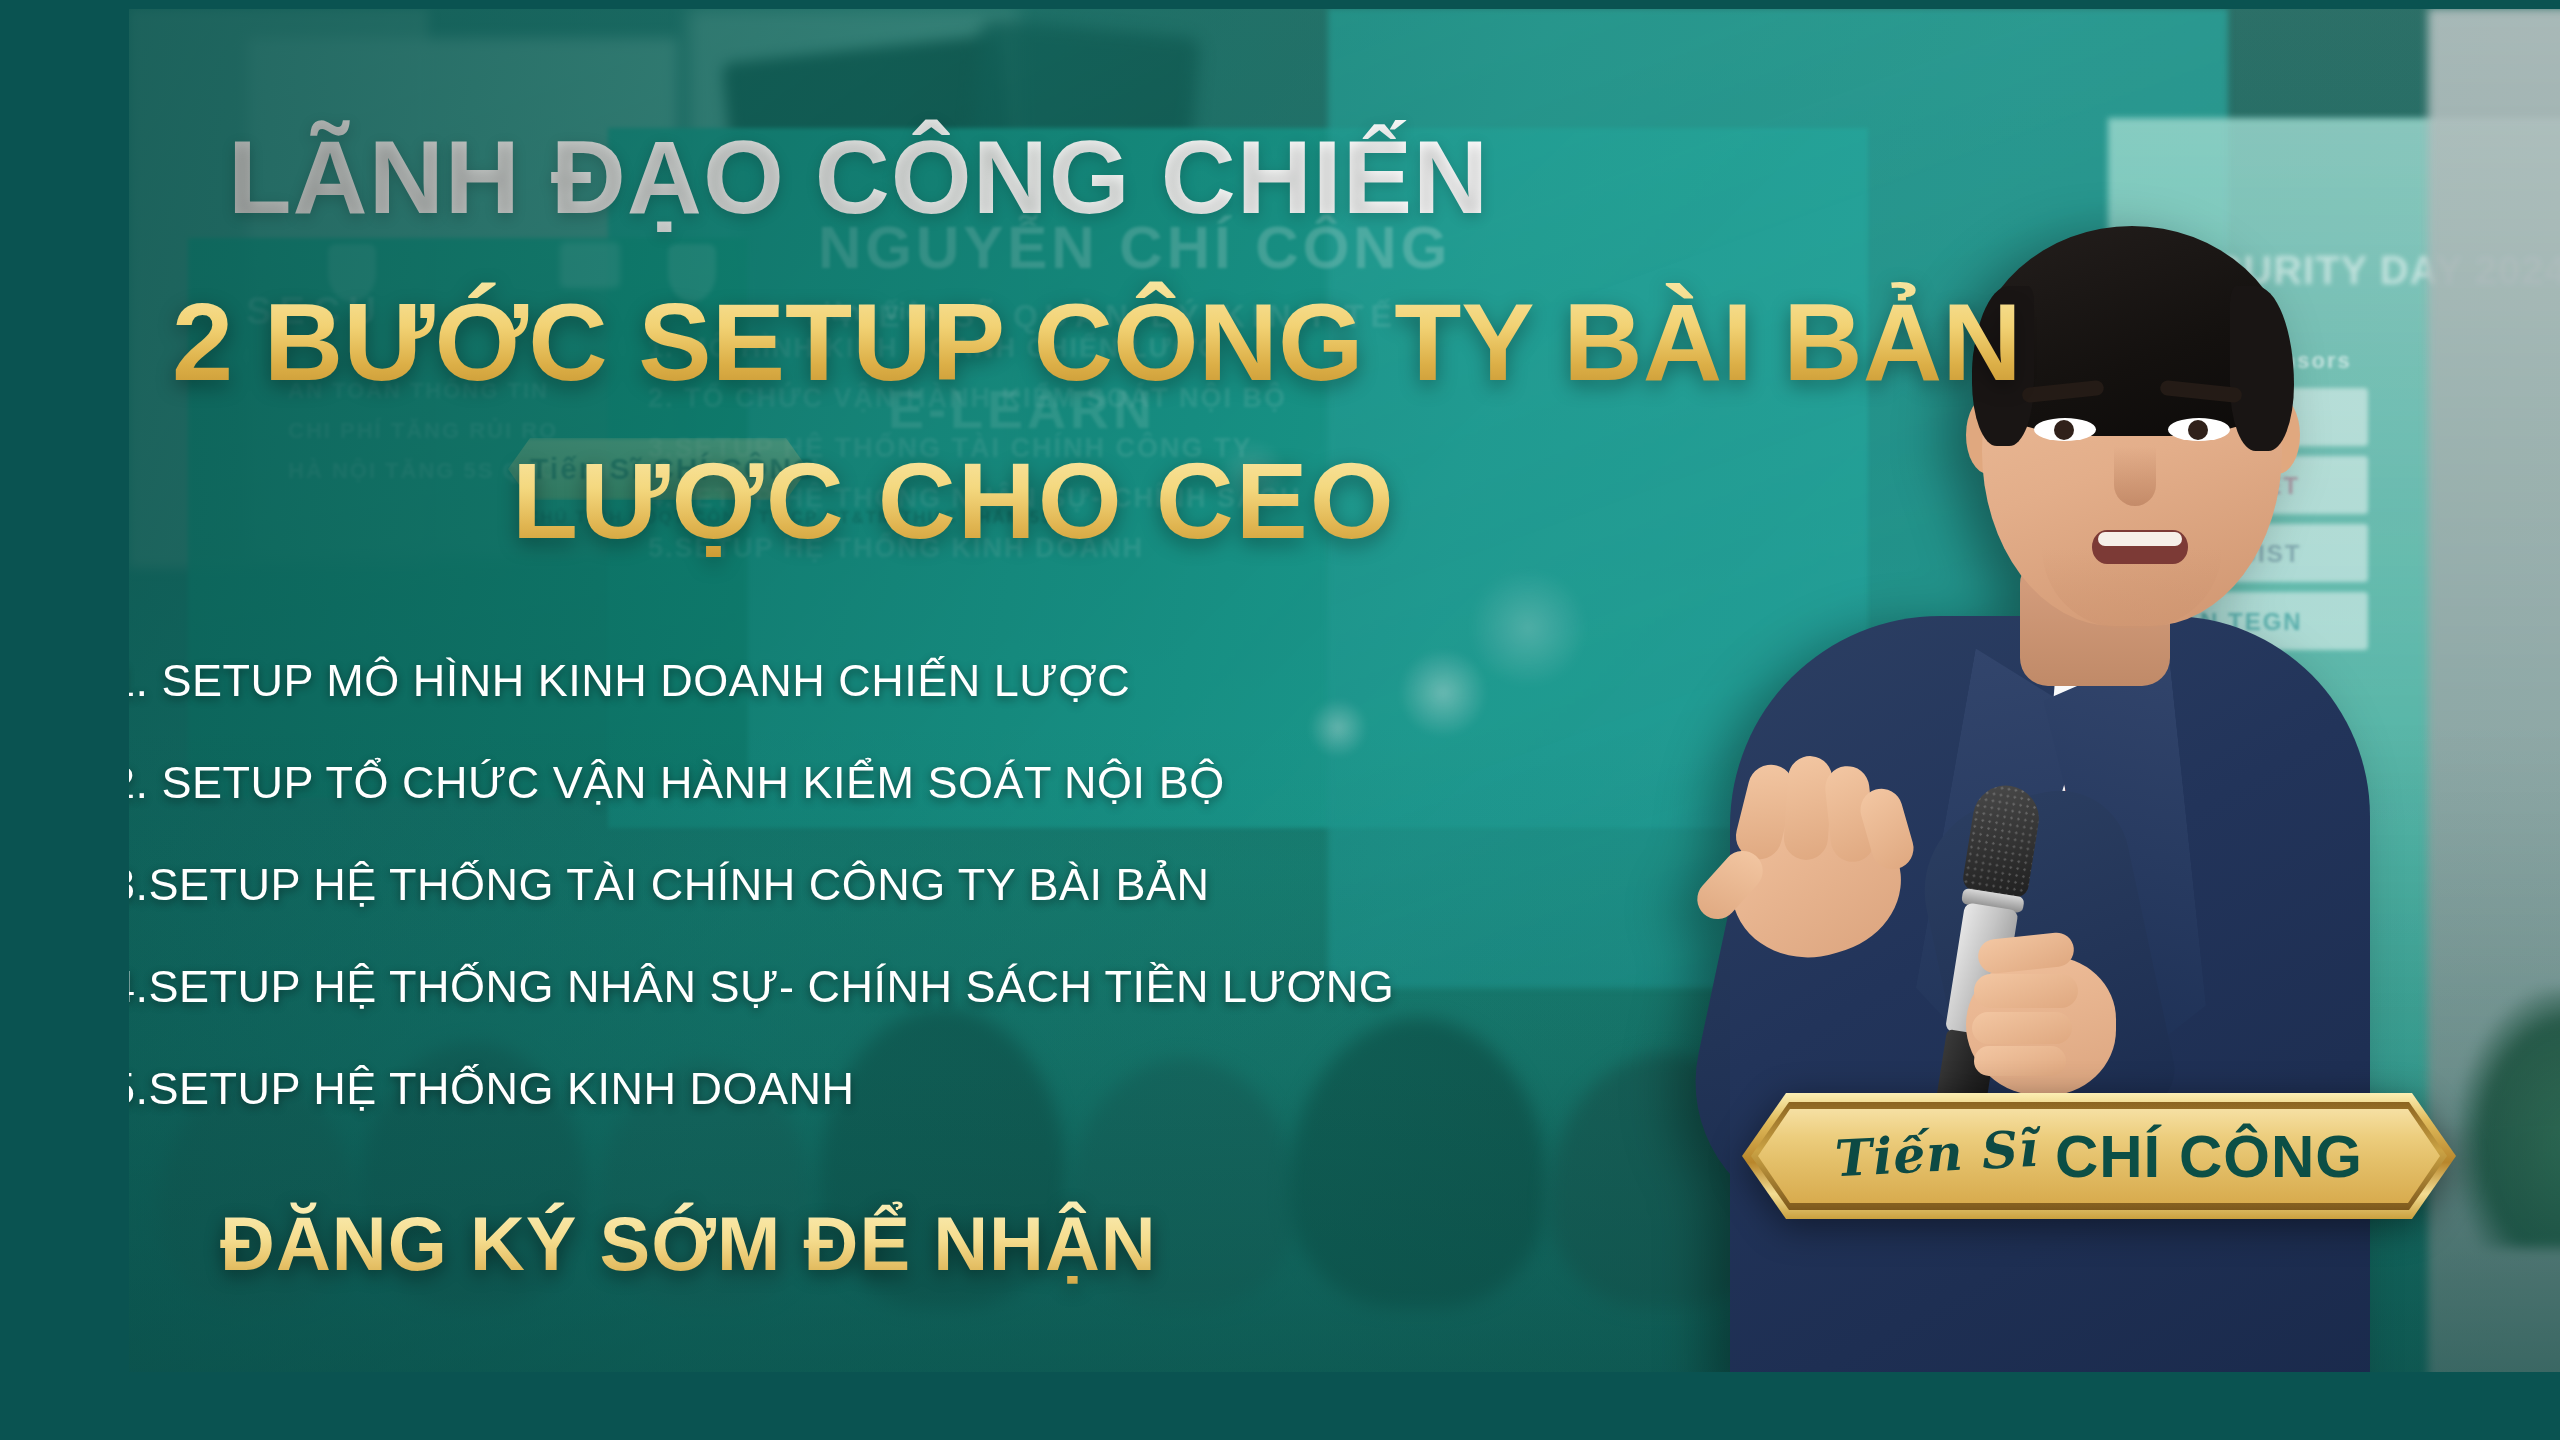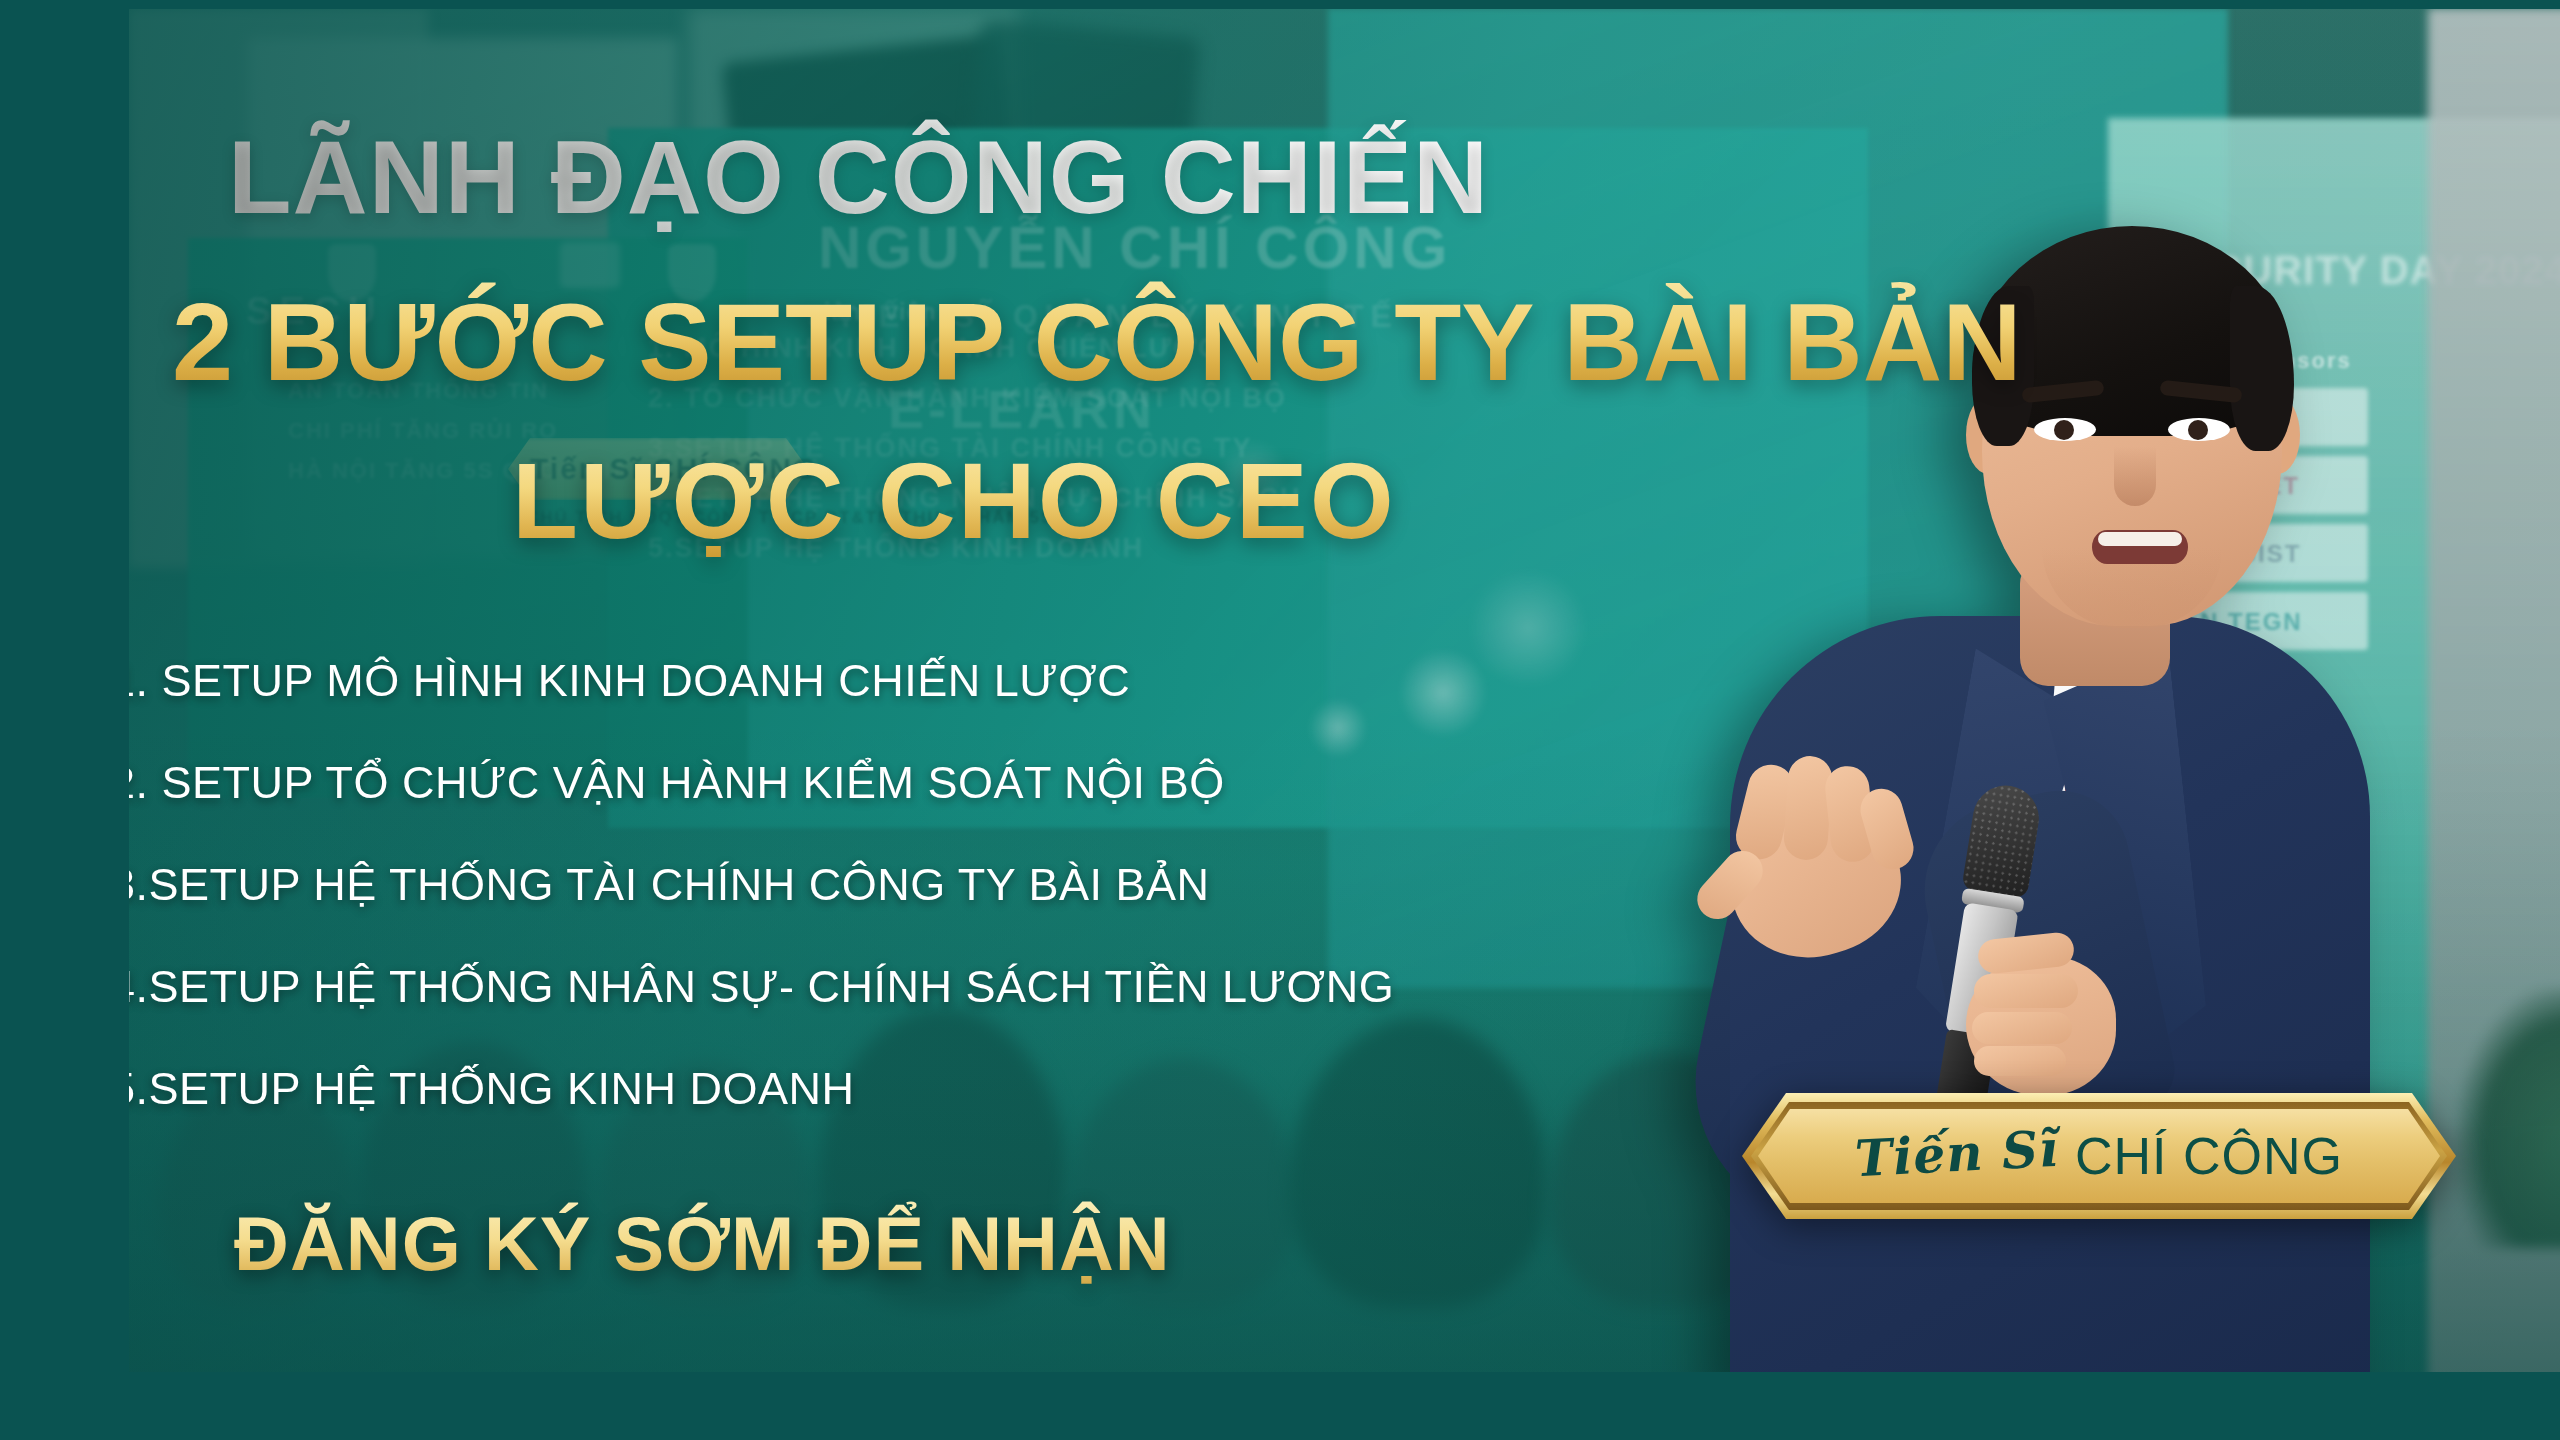--- a/index.html
+++ b/index.html
@@ -119,21 +119,21 @@
   }
 
   .steps{position:absolute;left:110px;top:655px;width:1400px;}
   .step{
     color:#ffffff;font-size:45px;font-weight:400;letter-spacing:.5px;
     text-shadow:0 3px 9px rgba(0,0,0,.45);
     margin-bottom:50px;white-space:nowrap;
     font-family:"Liberation Sans", sans-serif;
   }
 
-  .cta{position:absolute;left:234px;top:1200px;}
+  .cta{position:absolute;left:220px;top:1200px;}
   .cta-line1{
     font-size:76px;font-weight:800;letter-spacing:1px;
     background:linear-gradient(180deg,#fbeeb8 0%, #f5dd8f 45%, #e5c066 75%, #d0a644 100%);
     -webkit-background-clip:text;background-clip:text;color:transparent;
     filter:drop-shadow(0 5px 9px rgba(0,0,0,.45));
     white-space:nowrap;
   }
   .cta-line2{
     margin-top:10px;margin-left:46px;
     font-size:58px;font-weight:600;color:#ffffff;letter-spacing:1px;
@@ -235,21 +235,21 @@
     clip-path:polygon(0 50%, 44px 0, calc(100% - 44px) 0, 100% 50%, calc(100% - 44px) 100%, 44px 100%);}
   .plaque-mid{position:absolute;inset:9px;
     background:linear-gradient(180deg,#8c6420 0%, #caa244 45%, #7d581c 100%);
     clip-path:polygon(0 50%, 38px 0, calc(100% - 38px) 0, 100% 50%, calc(100% - 38px) 100%, 38px 100%);}
   .plaque-inner{position:absolute;inset:16px;
     background:linear-gradient(180deg,#f6e0a3 0%,#eccd7d 30%,#e4c06a 55%,#d8ab4e 100%);
     clip-path:polygon(0 50%, 32px 0, calc(100% - 32px) 0, 100% 50%, calc(100% - 32px) 100%, 32px 100%);
     display:flex;align-items:center;justify-content:center;gap:16px;}
   .plq-script{font-family:"DejaVu Serif", serif;font-style:italic;font-size:50px;
     color:#0d4a44;font-weight:600;letter-spacing:1px;transform:translateY(-3px) rotate(-3deg);}
-  .plq-name{font-size:52px;font-weight:400;color:#0c4f46;letter-spacing:1px;}
+  .plq-name{font-size:60px;font-weight:700;color:#0c4f46;letter-spacing:1px;}
 
   .credits{position:absolute;left:1640px;top:1243px;width:920px;text-align:center;z-index:32;}
   .credit{font-size:31px;font-weight:800;color:#f7e6a8;letter-spacing:.3px;
     text-shadow:0 3px 7px rgba(0,0,0,.65);margin-bottom:8px;white-space:nowrap;
     transform:scaleX(.96);}
 
   .watermark{position:absolute;left:10px;top:1275px;z-index:33;
     font-family:"DejaVu Serif", serif;font-style:italic;font-size:62px;
     color:rgba(9,60,56,.9);transform:rotate(-8deg);}
 </style>

